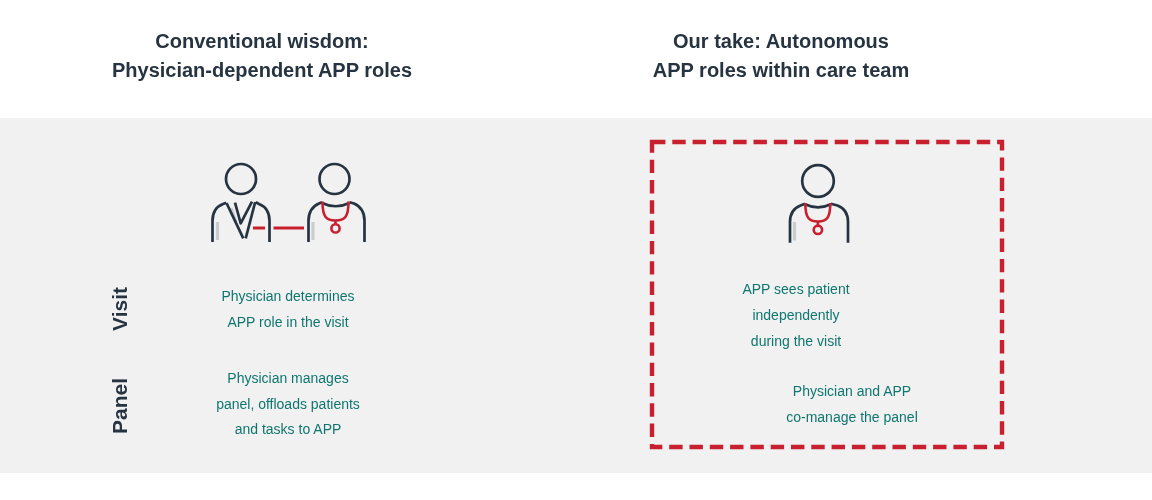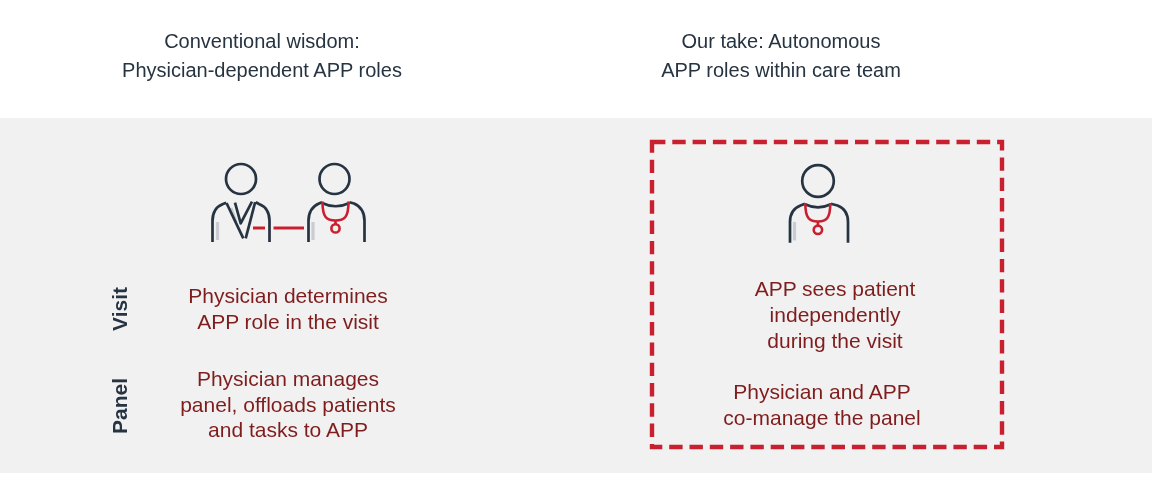--- a/index.html
+++ b/index.html
@@ -5,28 +5,28 @@
   html,body { margin:0; padding:0; background:#ffffff; }
   .canvas {
     position:relative; width:1152px; height:500px; overflow:hidden;
     background:#ffffff;
     font-family:"Liberation Sans", sans-serif;
     color:#263341;
   }
   .band { position:absolute; left:0; top:118px; width:1152px; height:355px; background:#F1F1F2; }
   .title {
     position:absolute; top:27px; width:400px;
-    font-size:20px; font-weight:normal; line-height:28.5px;
+    font-size:20px; font-weight:bold; line-height:28.5px;
     text-align:center; white-space:pre-line; color:#263341;
   }
   .title.left  { left:62px; }
   .title.right { left:581px; }
   .body-text {
-    position:absolute; width:300px; font-size:21px; line-height:26px;
-    text-align:center; white-space:pre-line; color:#7f1d1d;
+    position:absolute; width:300px; font-size:14px; line-height:26px;
+    text-align:center; white-space:pre-line; color:#0f766e;
   }
   .v-label {
     position:absolute; font-size:21px; font-weight:bold; color:#263341;
     text-align:center; transform:rotate(-90deg); transform-origin:center center;
     height:24px; line-height:24px;
   }
   .abs { position:absolute; }
   svg { display:block; overflow:visible; }
 </style>
 </head>
@@ -94,19 +94,19 @@
       <path d="M 64 80.7 L 64 60 Q 64 47.5 53.5 43.5 L 46.8 41.7"></path>
       <path d="M 21 42.3 Q 34 48.5 46.8 42.3"></path>
     </g>
     <g fill="none" stroke="#C8202F" stroke-width="2.6" stroke-linejoin="round">
       <path d="M 21.3 41 C 21.3 56.5 25.3 59.5 33.9 59.5 C 42.5 59.5 46.3 56.5 46.3 41"></path>
       <path d="M 33.9 59.5 L 33.9 63.6"></path>
       <circle cx="33.9" cy="67.8" r="4.2"></circle>
     </g>
   </svg>
 
-  <div class="body-text" style="left:685px; top:276px;">APP sees patient
+  <div class="body-text" style="left:646px; top:276px;">APP sees patient
 independently
 during the visit</div>
-  <div class="body-text" style="left:672px; top:379px; line-height:25.5px;">Physician and APP
+  <div class="body-text" style="left:702px; top:379px; line-height:25.5px;">Physician and APP
 co-manage the panel</div>
 
 </div>
 
 </body></html>

